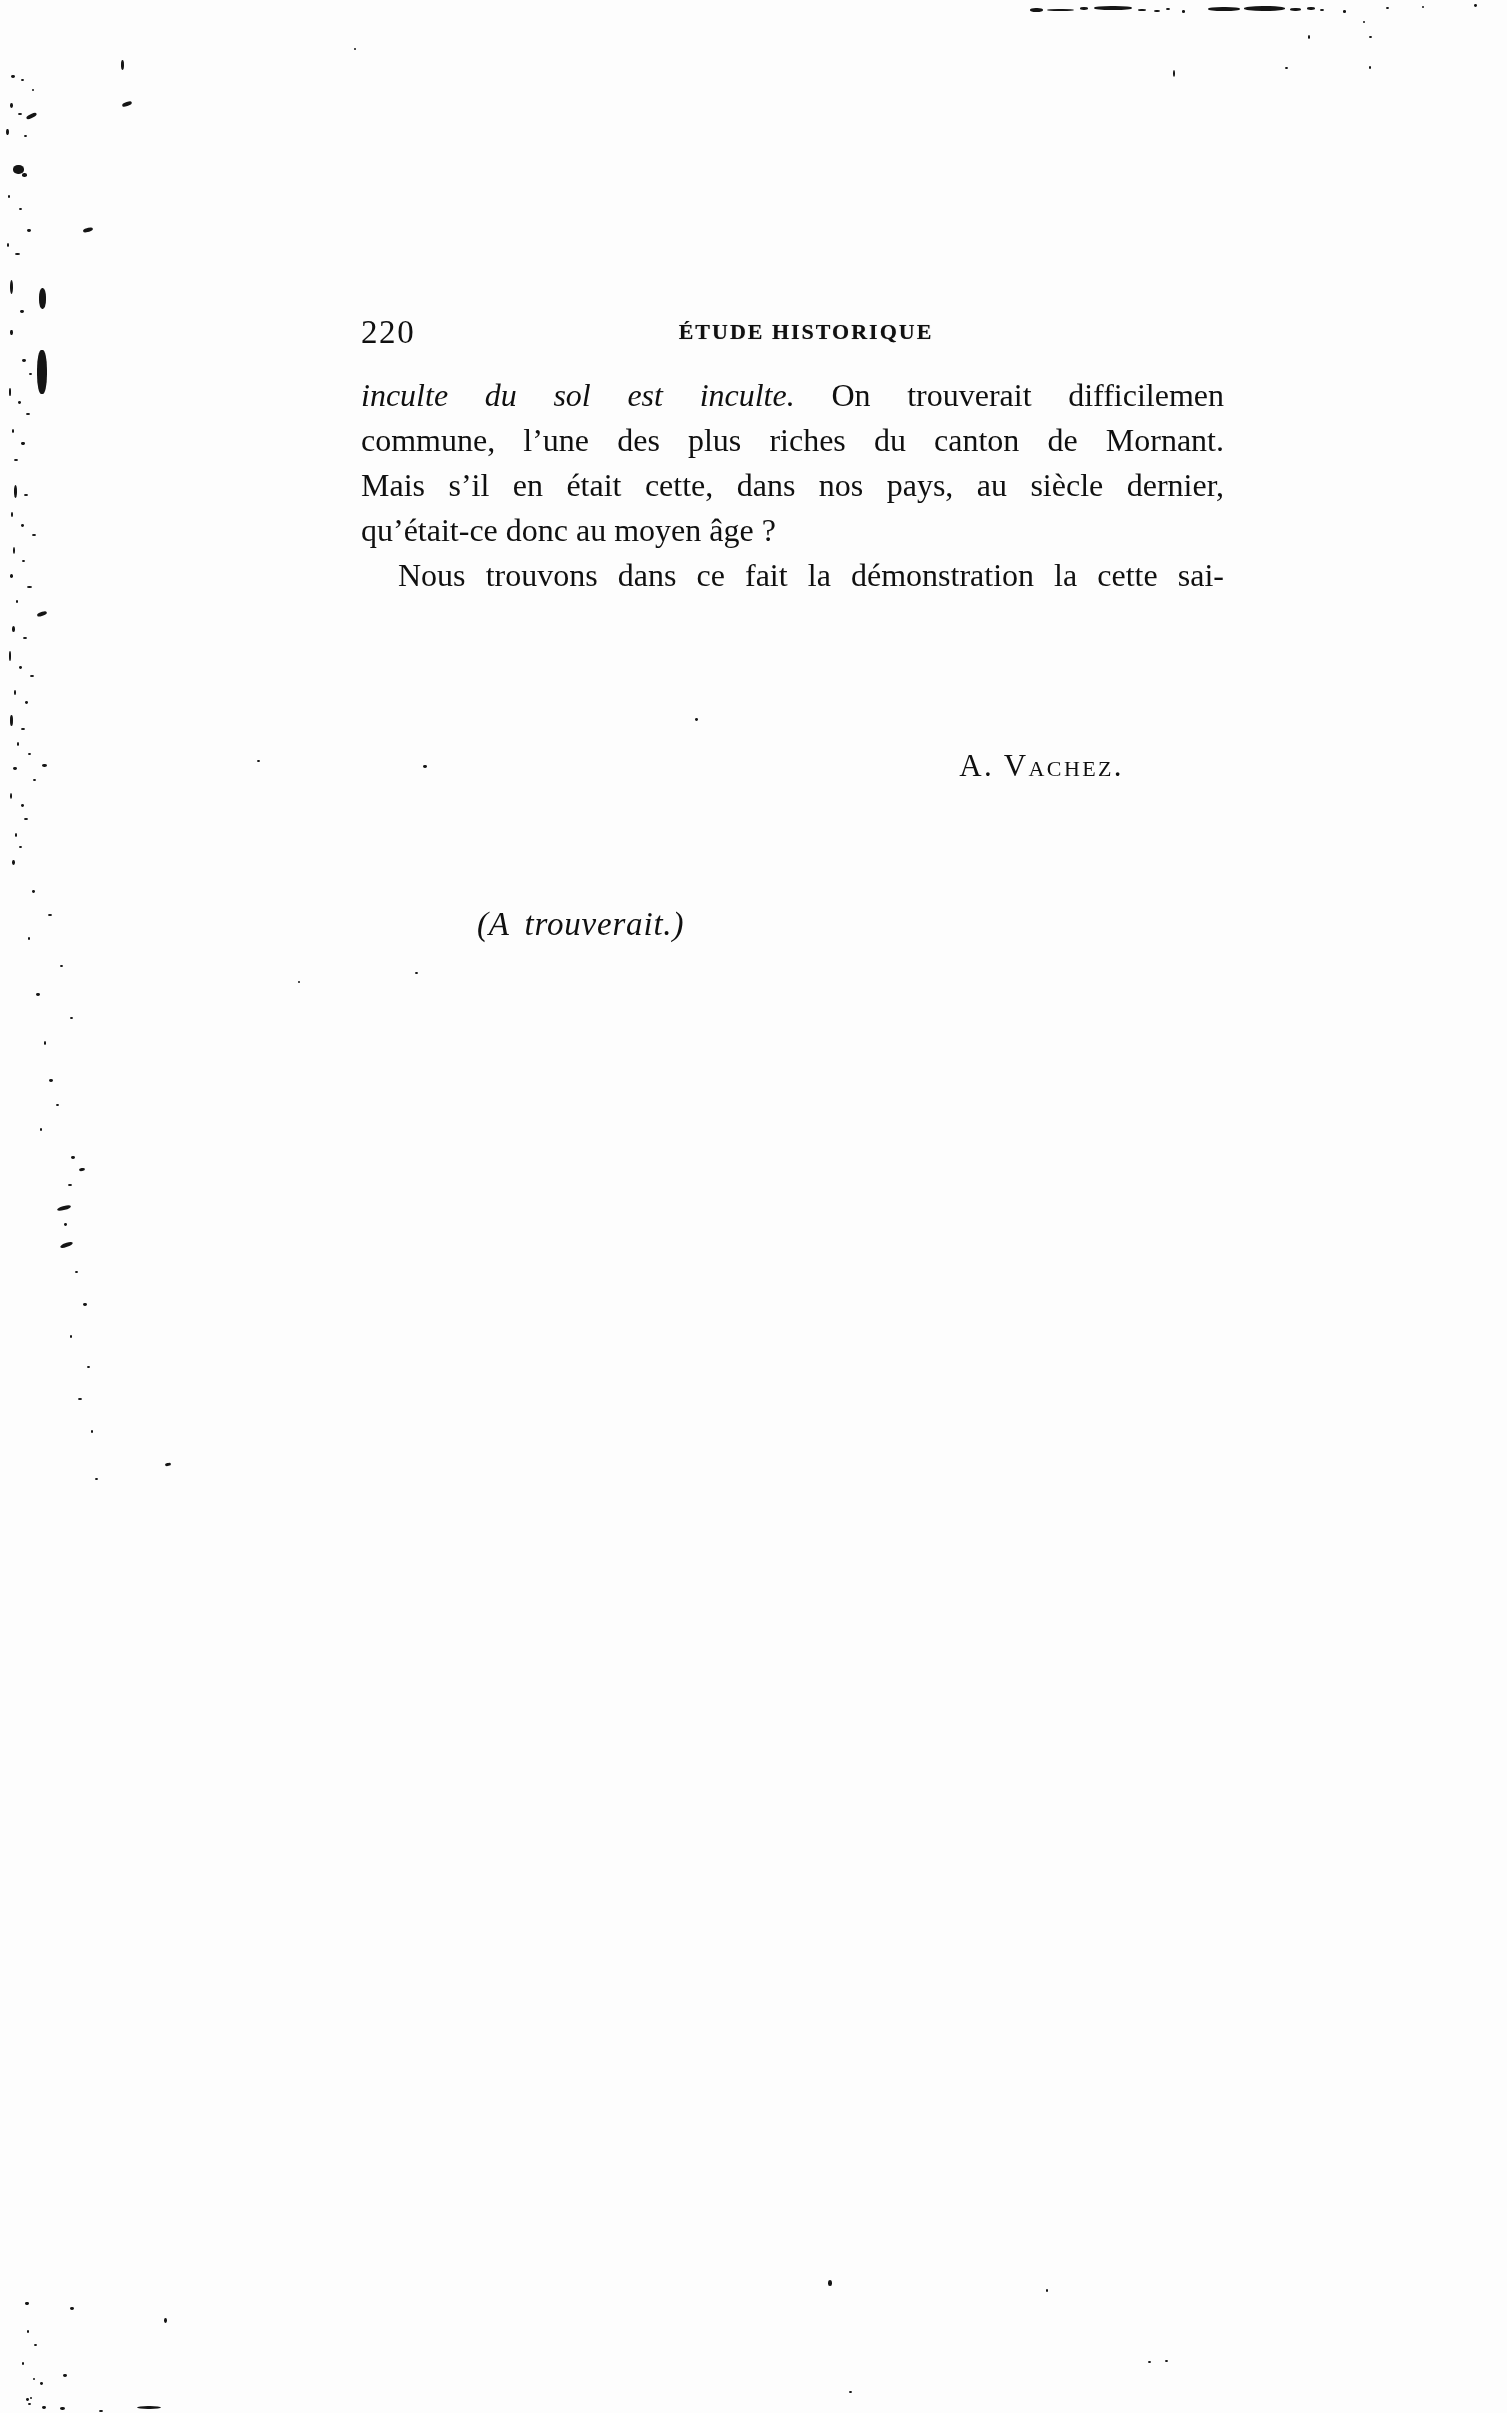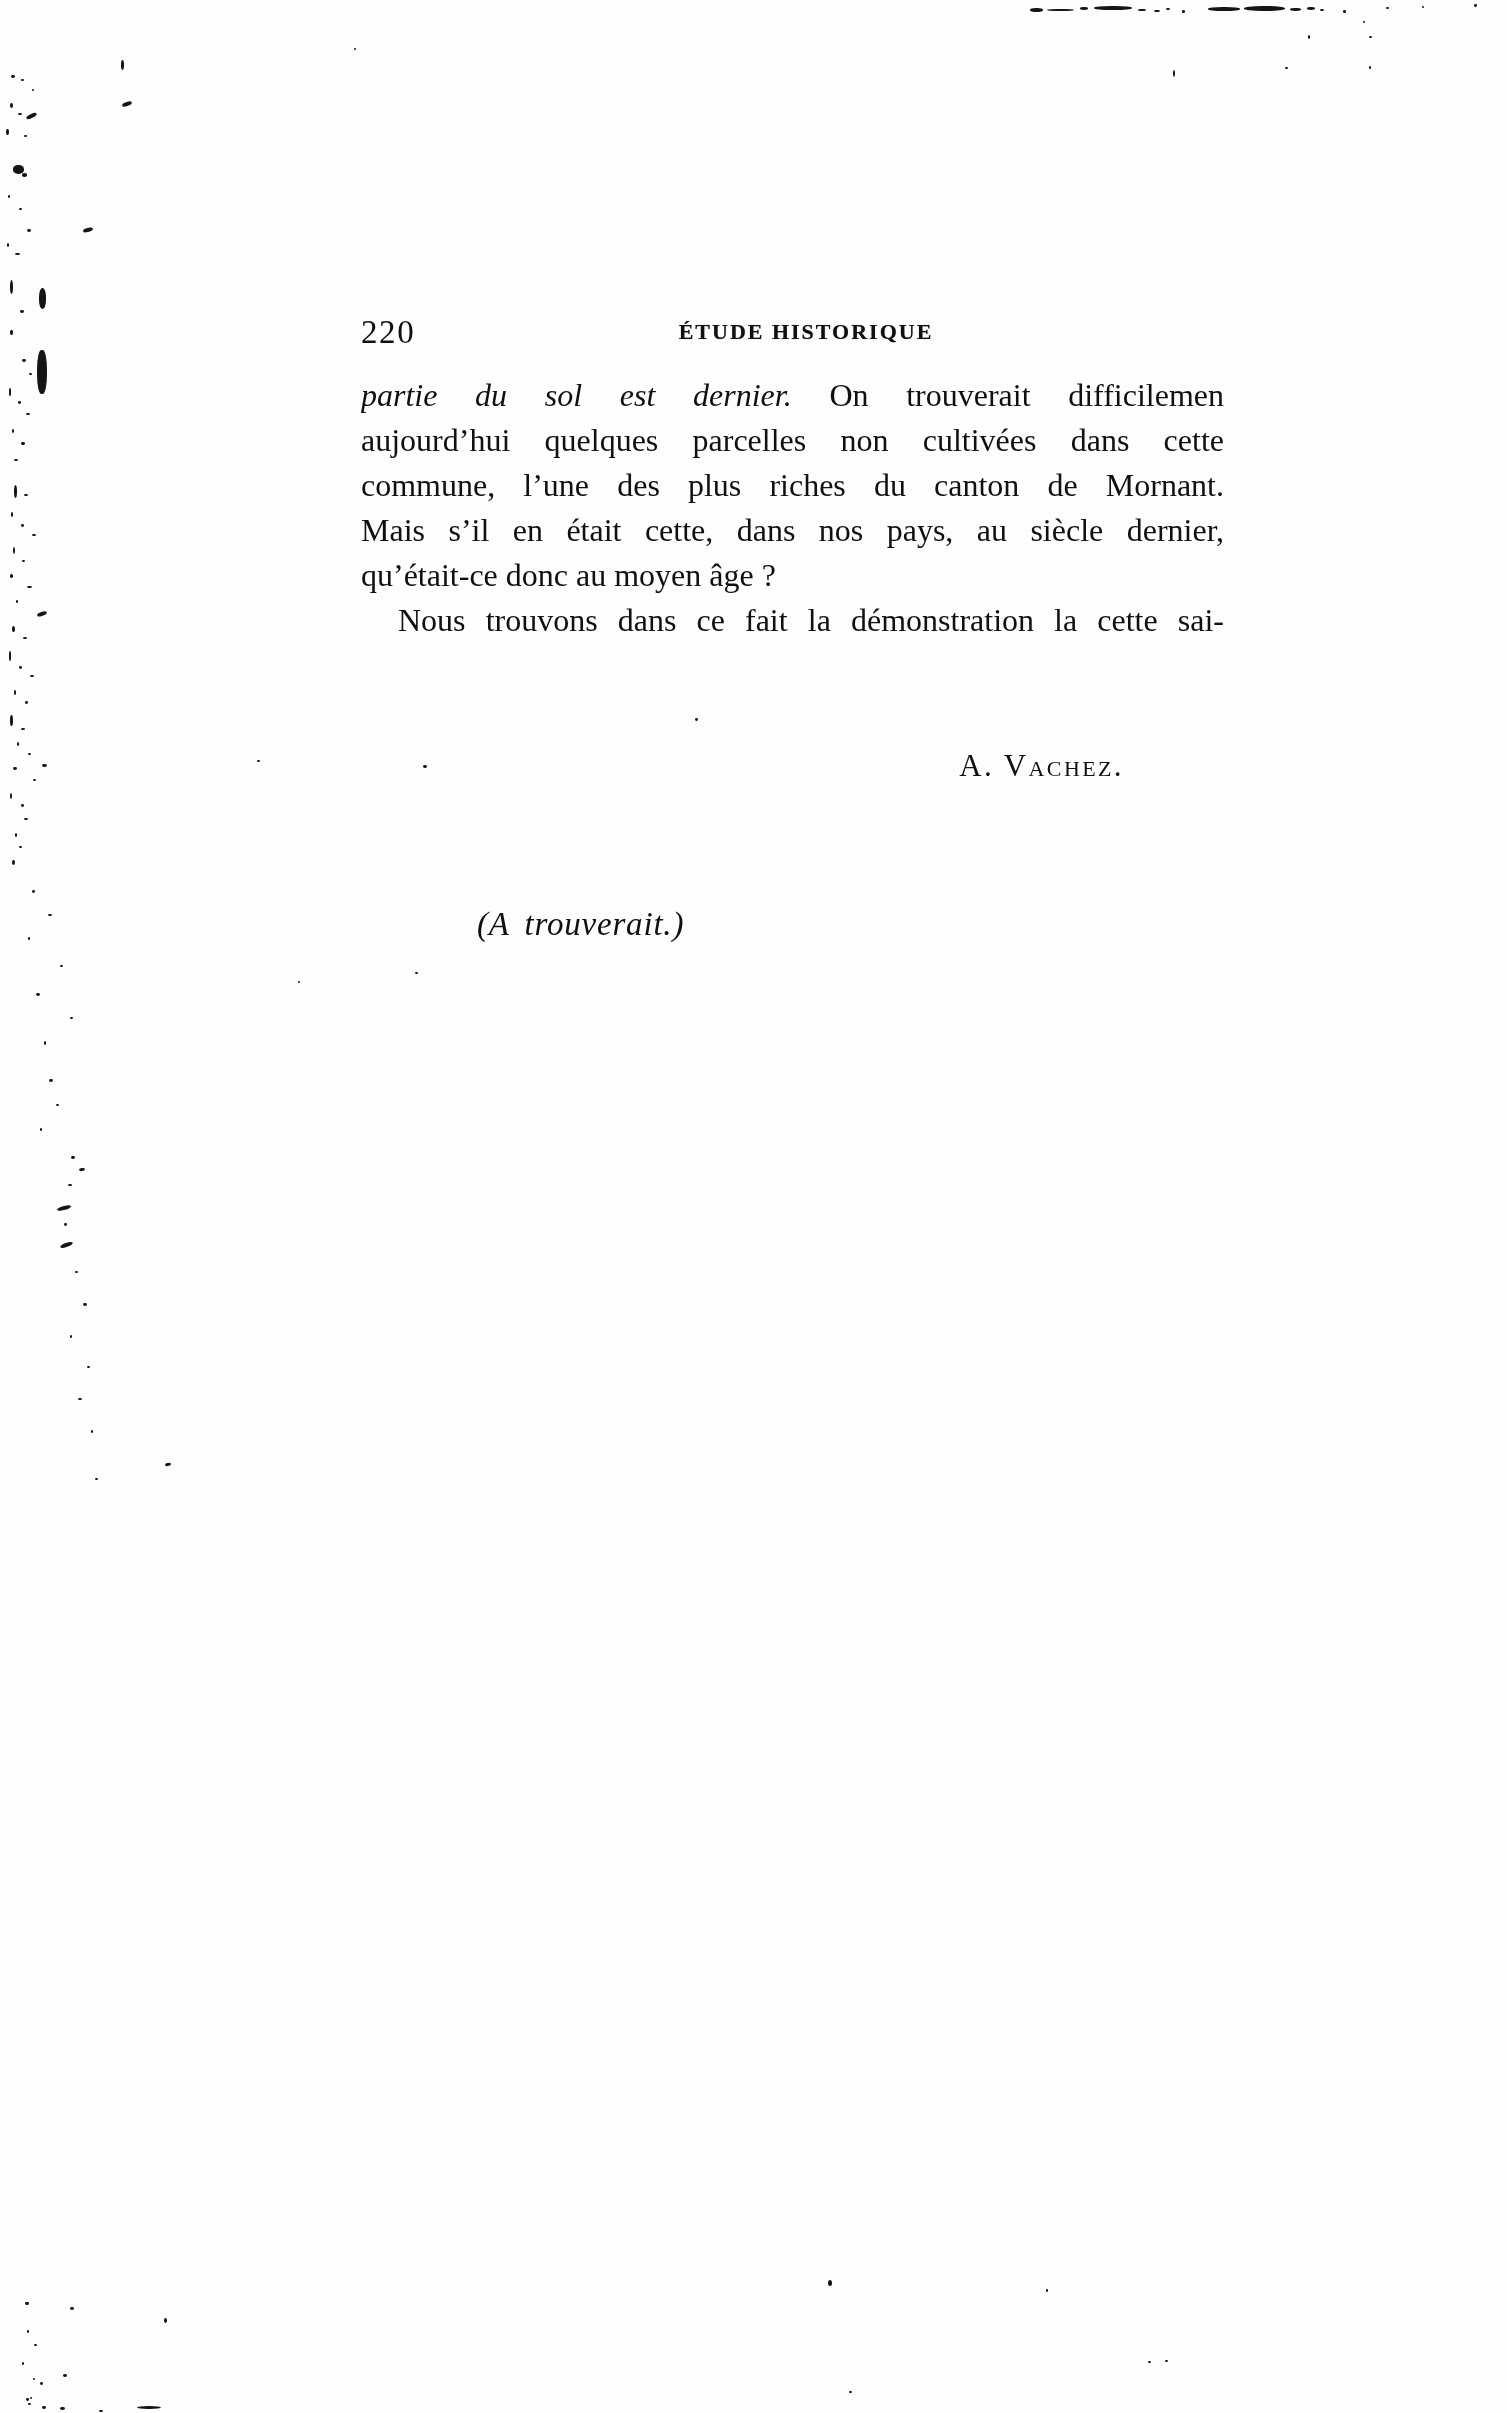--- a/index.html
+++ b/index.html
@@ -98,24 +98,23 @@
 
 <div class="page" style="--ink: #101010; --paper: #fdfdfd;">
 
   <div class="pagehead">
     <span class="pagenum">220</span>
     <span class="runhead">ÉTUDE HISTORIQUE</span>
   </div>
 
   <div class="textblock">
     <div class="line just">
-      <span class="it">partie du sol est dernier.</span>
+      <span class="it">inculte du sol est inculte.</span>
       <span>On trouverait difficilemen</span>
     </div>
-    <div class="line just">aujourd’hui quelques parcelles non cultivées dans cette</div>
     <div class="line just">commune, l’une des plus riches du canton de Mornant.</div>
     <div class="line just">Mais s’il en était cette, dans nos pays, au siècle dernier,</div>
     <div class="line">qu’était-ce donc au moyen âge ?</div>
     <div class="line just indent">Nous trouvons dans ce fait la démonstration la cette sai-</div>
   </div>
 
   <div class="signature">A. Vachez.</div>
 
   <div class="continuer">(A trouverait.)</div>
 

